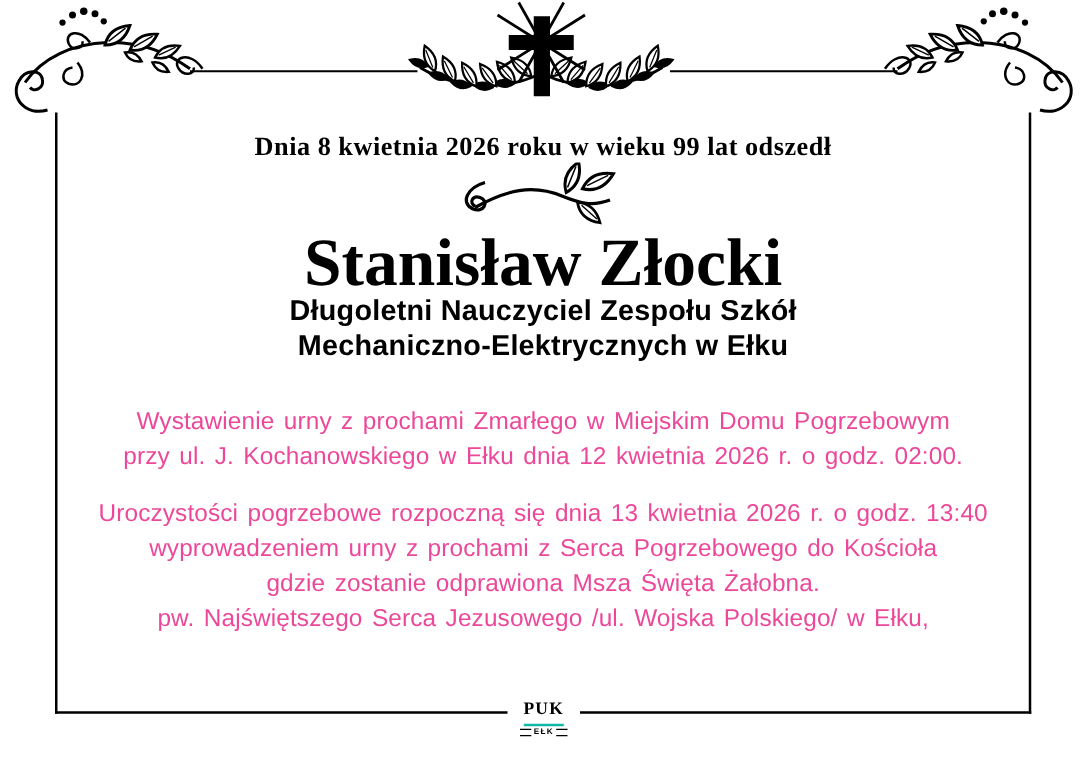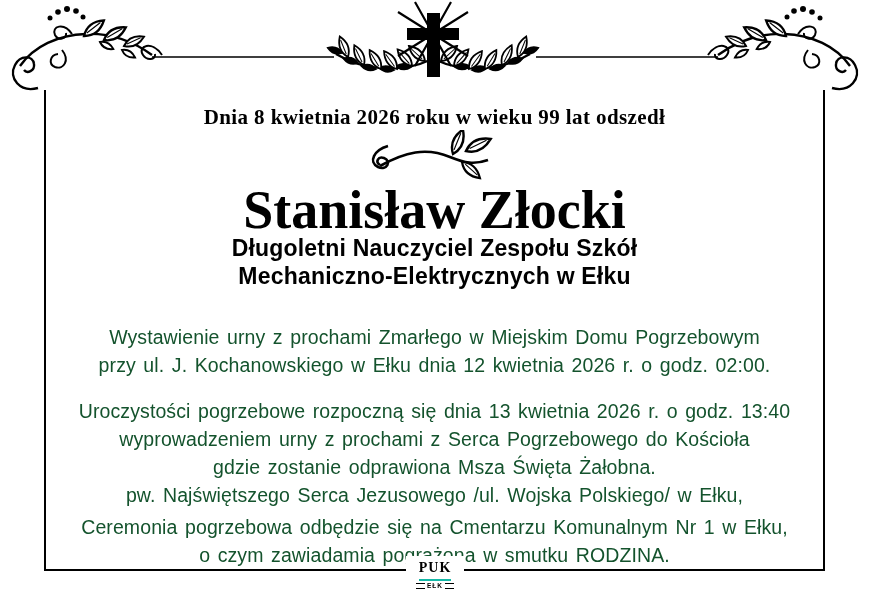--- a/index.html
+++ b/index.html
@@ -35,21 +35,21 @@
   }
   .subtitle{
     top:235px;
     font-weight:bold;
     font-size:23px;line-height:27.5px;
     letter-spacing:.2px;
   }
   .para{
     font-size:19.5px;line-height:28px;
     letter-spacing:.1px;word-spacing:2px;
-    color:#14532d;
+    color:#ec4899;
   }
   .p1{top:323px;}
   .p2{top:397px;}
   .p3{top:513px;}
   
   .logo{
     top:556px;left:50%;
     transform:translateX(-50%);
     background:#fff;
     padding:2px 10px 3px 10px;
@@ -174,24 +174,20 @@
     <div>przy ul. J. Kochanowskiego w Ełku dnia 12 kwietnia 2026 r. o godz. 02:00.</div>
   </div>
 
   <div class="abs centerband para p2">
     <div>Uroczystości pogrzebowe rozpoczną się dnia 13 kwietnia 2026 r. o godz. 13:40</div>
     <div>wyprowadzeniem urny z prochami z Serca Pogrzebowego do Kościoła</div>
     <div>gdzie zostanie odprawiona Msza Święta Żałobna.</div>
     <div>pw. Najświętszego Serca Jezusowego /ul. Wojska Polskiego/ w Ełku,</div>
   </div>
 
-  <div class="abs centerband para p3">
-    <div>Ceremonia pogrzebowa odbędzie się na Cmentarzu Komunalnym Nr 1 w Ełku,</div>
-    <div>o czym zawiadamia pogrążona w smutku RODZINA.</div>
-  </div>
 
   <div class="abs border-left"></div>
   <div class="abs border-right"></div>
   <div class="abs border-bottom"></div>
 
   <div class="abs logo">
     <div class="logo-main">PUK</div>
     <div class="logo-subrow">
       <div class="logo-bars"></div>
       <div class="logo-sub">EŁK</div>

